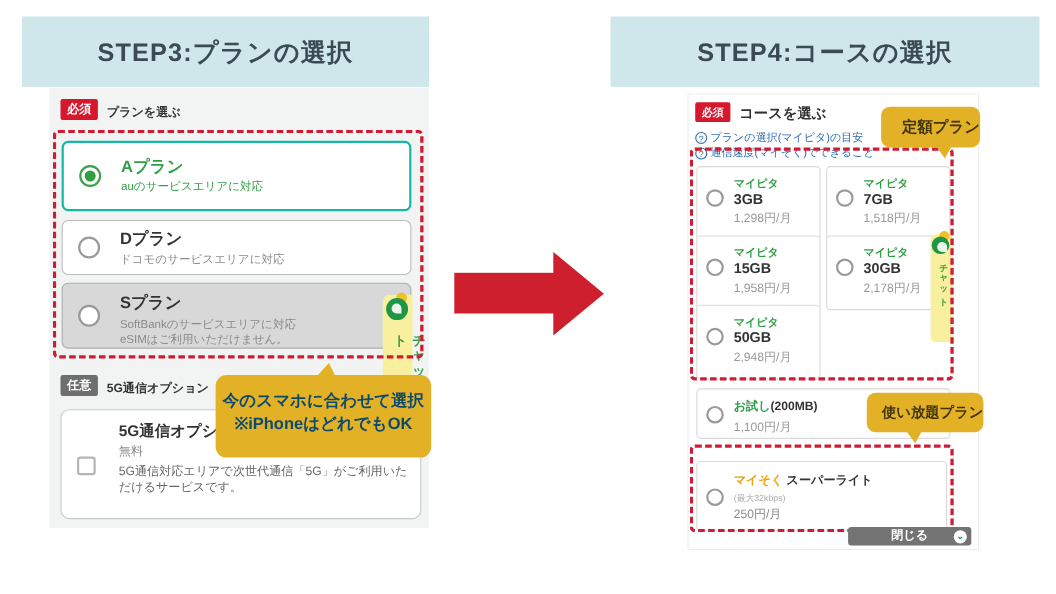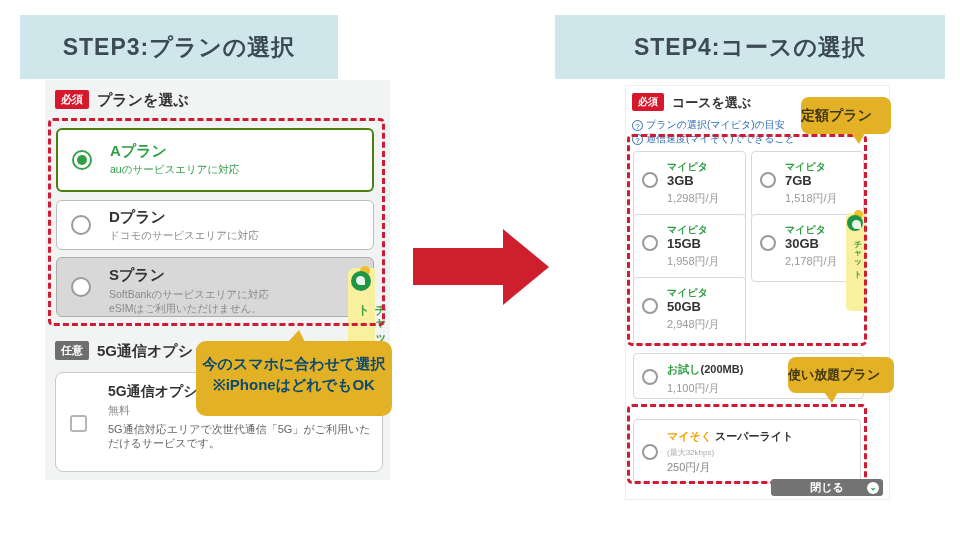--- a/index.html
+++ b/index.html
@@ -10,42 +10,42 @@
   
   .step-header { background:#cfe7ea; color:#3b4a54; font-weight:bold; font-size:23px; text-align:center; line-height:64px; letter-spacing:1px; }
 
   
   .panel-body-left { left:45px; top:80px; width:345px; height:400px; background:#f2f3f3; }
   .panel-body-right { left:625px; top:85px; width:265px; height:415px; background:#ffffff; border:1px solid #ededed; }
 
   .badge { display:inline-block; color:#fff; font-size:11px; font-weight:bold; padding:2px 6px; border-radius:2px; vertical-align:2px; }
   .badge-req { background:#d7182c; }
   .badge-opt { background:#6e6e6e; }
-  .section-title { font-size:15px; font-weight:bold; color:#333; margin-left:8px; }
+  .section-title { font-size:11px; font-weight:bold; color:#333; margin-left:8px; }
 
   .dashed-box { border:3px dashed #cf1b34; border-radius:5px; z-index:3; pointer-events:none; }
 
   .card { background:#fff; border:1px solid #bcbcbc; border-radius:6px; }
-  .card-selected { border:2px solid #4d7c0f;padding-left:24px; }
+  .card-selected { border:2px solid #14b8a6;padding-left:24px; }
   .card-disabled { background:#d8d8d8; border-color:#adadad; }
 
   .radio { width:20px; height:20px; border-radius:50%; border:2px solid #9a9a9a; background:#fff; position:absolute; }
   .radio-on { border-color:#3aa24b; }
   .radio-on::after { content:""; position:absolute; left:3px; top:3px; width:10px; height:10px; border-radius:50%; background:#2f9e44; }
   .radio-sm { width:16px; height:16px; border-width:2px; }
 
   .checkbox { width:17px; height:17px; border:2px solid #b5b5b5; border-radius:3px; background:#fff; position:absolute; }
 
   .plan-title { font-size:15px; font-weight:bold; color:#333; }
   .plan-sub { font-size:10.5px; color:#8a8a8a; margin-top:2px; }
   .green-t { color:#2f9e44 !important; }
 
   .tooltip { background:#e3b125; border-radius:10px; color:#0c4a6e; font-weight:bold; font-size:15px; text-align:center; z-index:6; }
   .tooltip .ptr-up { position:absolute; top:-11px; left:92px; width:0; height:0; border-left:11px solid transparent; border-right:6px solid transparent; border-bottom:12px solid #e3b125; }
-  .tag { background:#e3b125; border-radius:8px; color:#3f3510; font-weight:bold; text-align:left; z-index:6; }
+  .tag { background:#e3b125; border-radius:8px; color:#3f3510; font-weight:bold; text-align:right; z-index:6; }
   .ptr-down { position:absolute; bottom:-10px; width:0; height:0; border-left:8px solid transparent; border-right:6px solid transparent; border-top:11px solid #e3b125; }
 
   .chat-tab { background:#f8f09e; border-radius:6px 0 0 6px; z-index:2; }
   .chat-ico { position:absolute; width:20px; height:20px; border-radius:50%; background:#1f9646; }
   .chat-ico::after { content:""; position:absolute; left:5px; top:5px; width:9px; height:9px; border-radius:50% 50% 0 50%; background:#eaf6ea; }
   .chat-dot { position:absolute; width:10px; height:10px; border-radius:50%; background:#f0c02c; }
   .vtext { writing-mode:vertical-rl; color:#3f9d44; font-weight:bold; letter-spacing:2px; }
 
   .arrow-shaft { background:#ce1f2f; }
   .arrow-head { width:0; height:0; border-top:38px solid transparent; border-bottom:38px solid transparent; border-left:46px solid #ce1f2f; }
@@ -60,21 +60,21 @@
 
   .close-bar { background:#737373; border-radius:3px; color:#fff; font-weight:bold; font-size:11px; line-height:17px; text-align:center; z-index:4; }
   .close-chev { position:absolute; right:4px; top:2.5px; width:12px; height:12px; background:#fff; border-radius:50%; color:#00a23e; font-size:8px; line-height:12px; text-align:center; font-weight:bold; }
   .orange-t { color:#f0a000; }
 </style>
 </head>
 <body>
 
 <div id="stage">
 
-  <div class="abs step-header" style="left:20px; top:15px; width:318px; height:64px;">STEP3:プランの選択</div>
+  <div class="abs step-header" style="left:20px; top:15px; width:370px; height:64px;">STEP3:プランの選択</div>
 
   <div class="abs panel-body-left">
 
     <div class="abs" style="left:10px; top:10px;">
       <span class="badge badge-req">必須</span><span class="section-title">プランを選ぶ</span>
     </div>
 
     <div class="abs dashed-box" style="left:3px; top:38px; width:337px; height:208px;"></div>
 
     <div class="abs card card-selected" style="left:11px; top:48px; width:318px; height:64px;">

